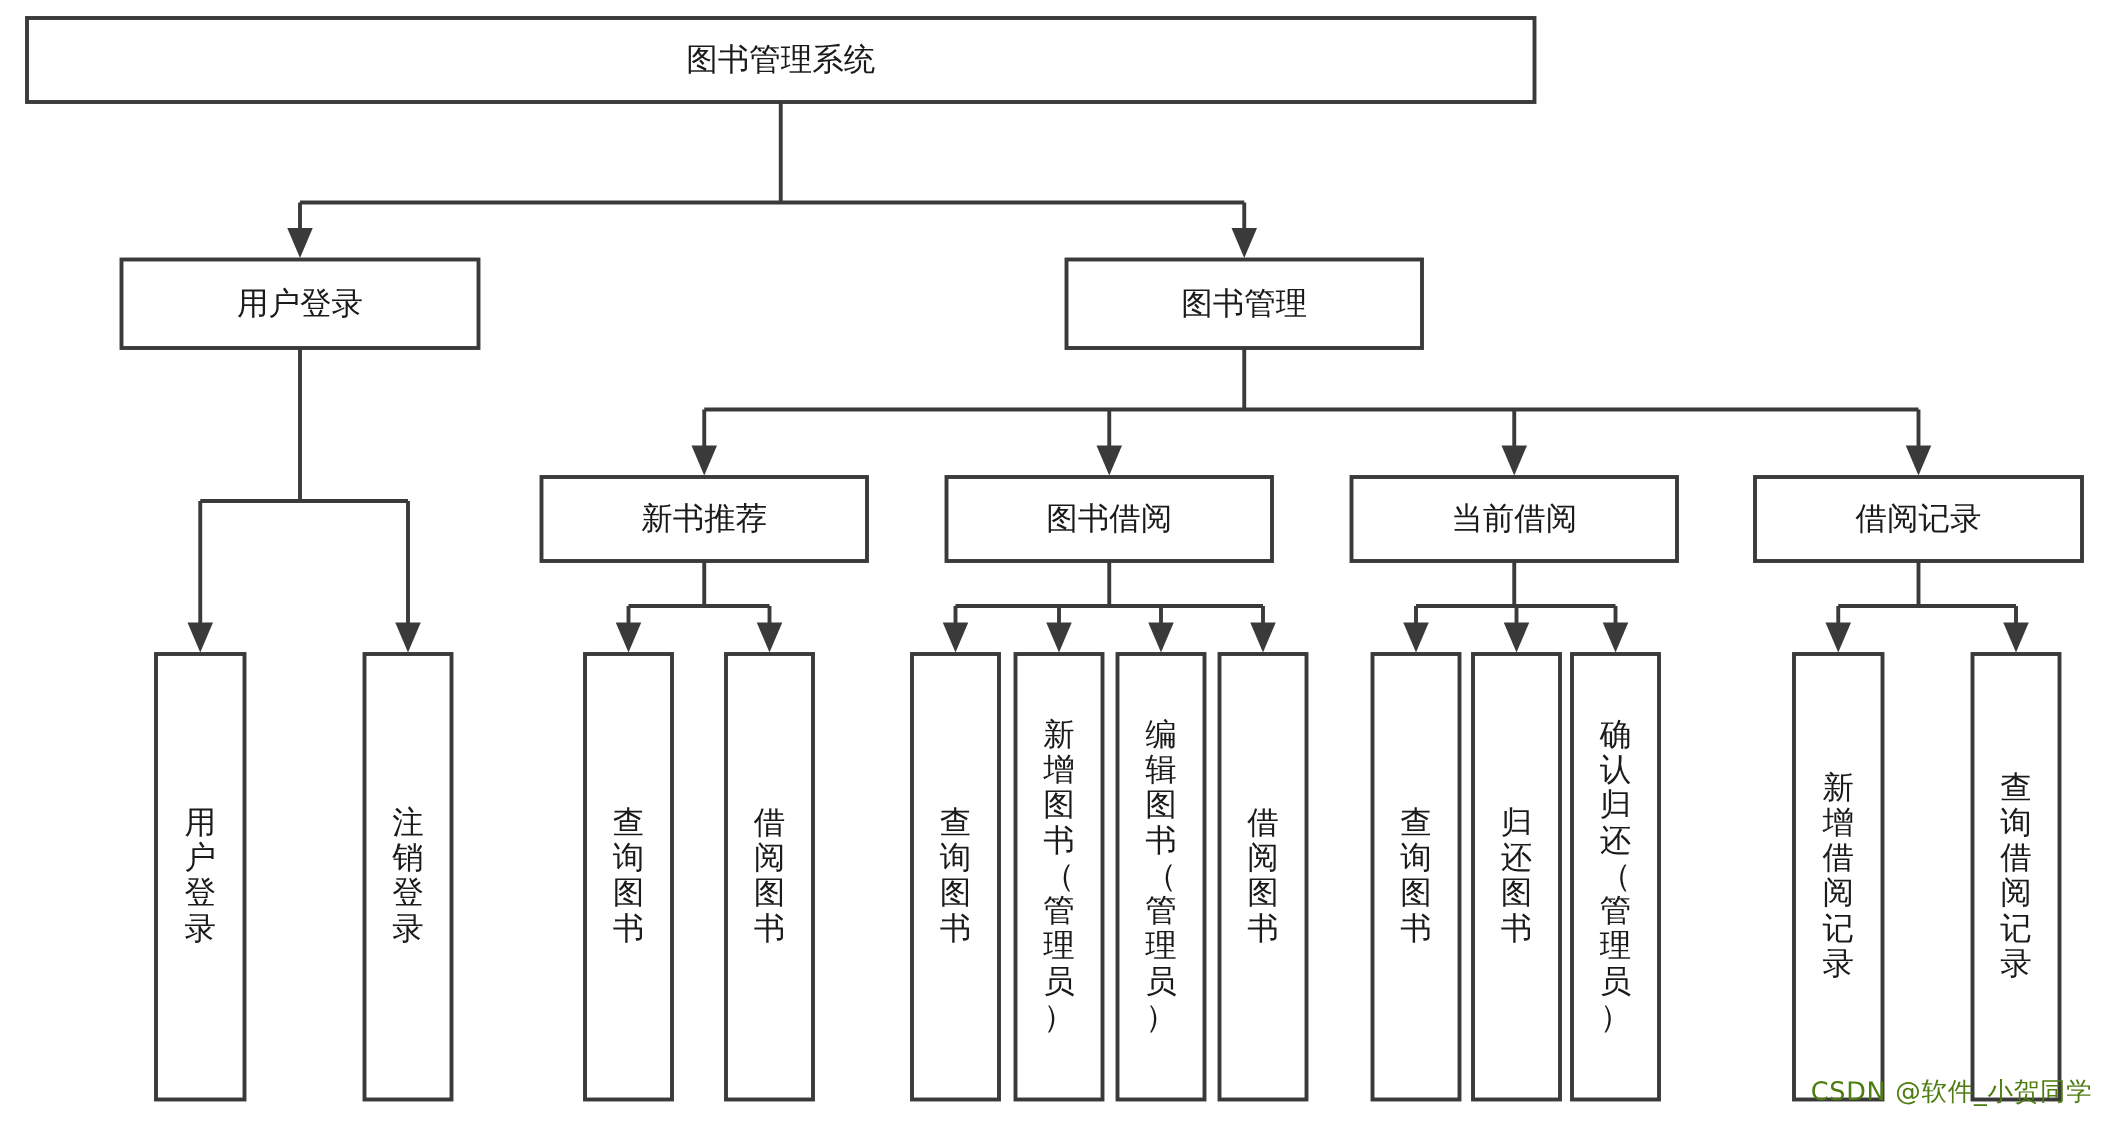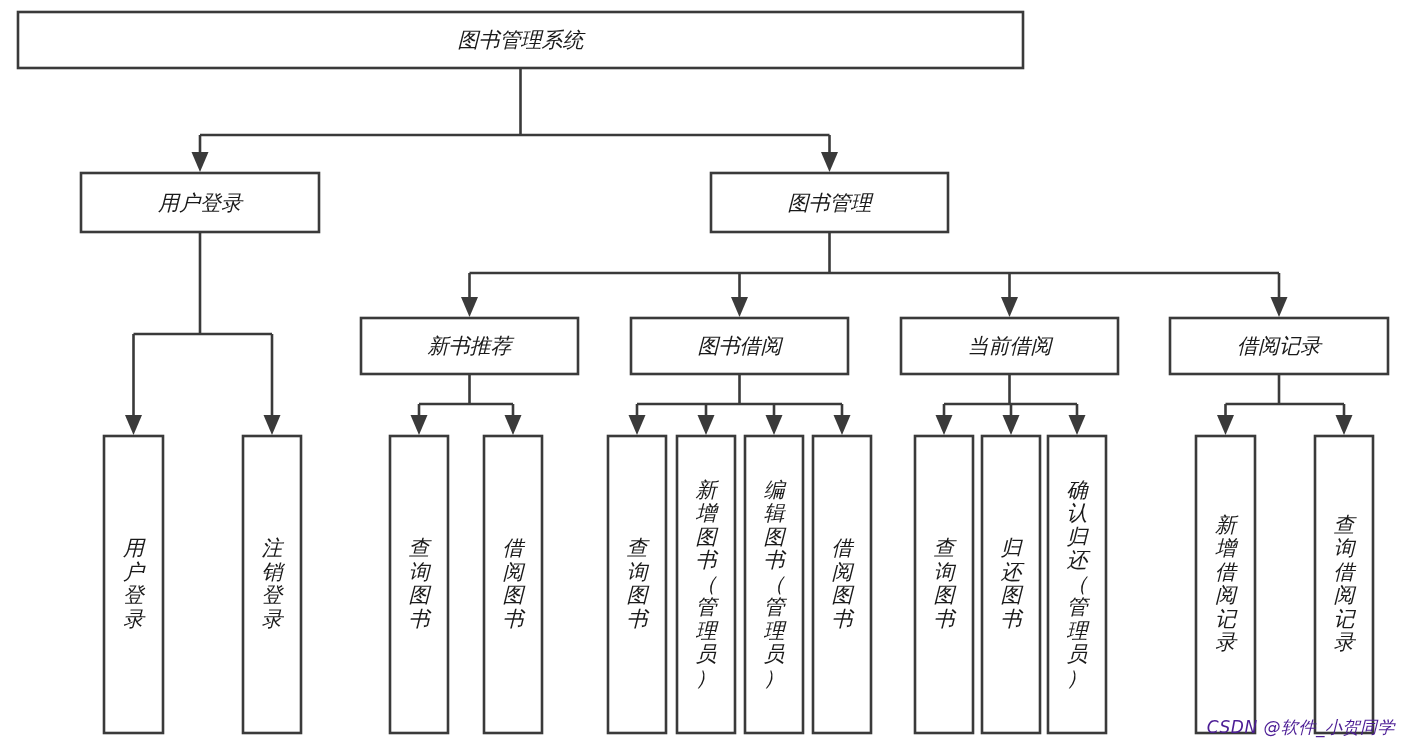--- a/index.html
+++ b/index.html
@@ -13,21 +13,20 @@
     font-family: "DejaVu Sans", "Liberation Sans", sans-serif;
     overflow: hidden;
     position: relative;
   }
   #diagram-root {
     position: absolute;
     left: 0;
     top: 0;
     width: 1405px;
     height: 747px;
-    font-style: italic;
   }
   svg.flow {
     display: block;
     width: 1405px;
     height: 747px;
   }
   .node-rect {
     fill: #ffffff;
     stroke: #3a3a3a;
     stroke-width: 2.6;
@@ -54,21 +53,21 @@
   .label-v {
     font-size: 21px;
     text-anchor: middle;
   }
   .watermark {
     position: absolute;
     right: 10px;
     bottom: 8px;
     font-family: "DejaVu Sans", "Liberation Sans", sans-serif;
     font-size: 17px;
-    color: #4c1d95;
+    color: #4d7c0f;
     letter-spacing: 0.5px;
     white-space: nowrap;
     pointer-events: none;
     user-select: none;
   }
 </style>
 </head>
 <body>
 
 <div id="diagram-root">

